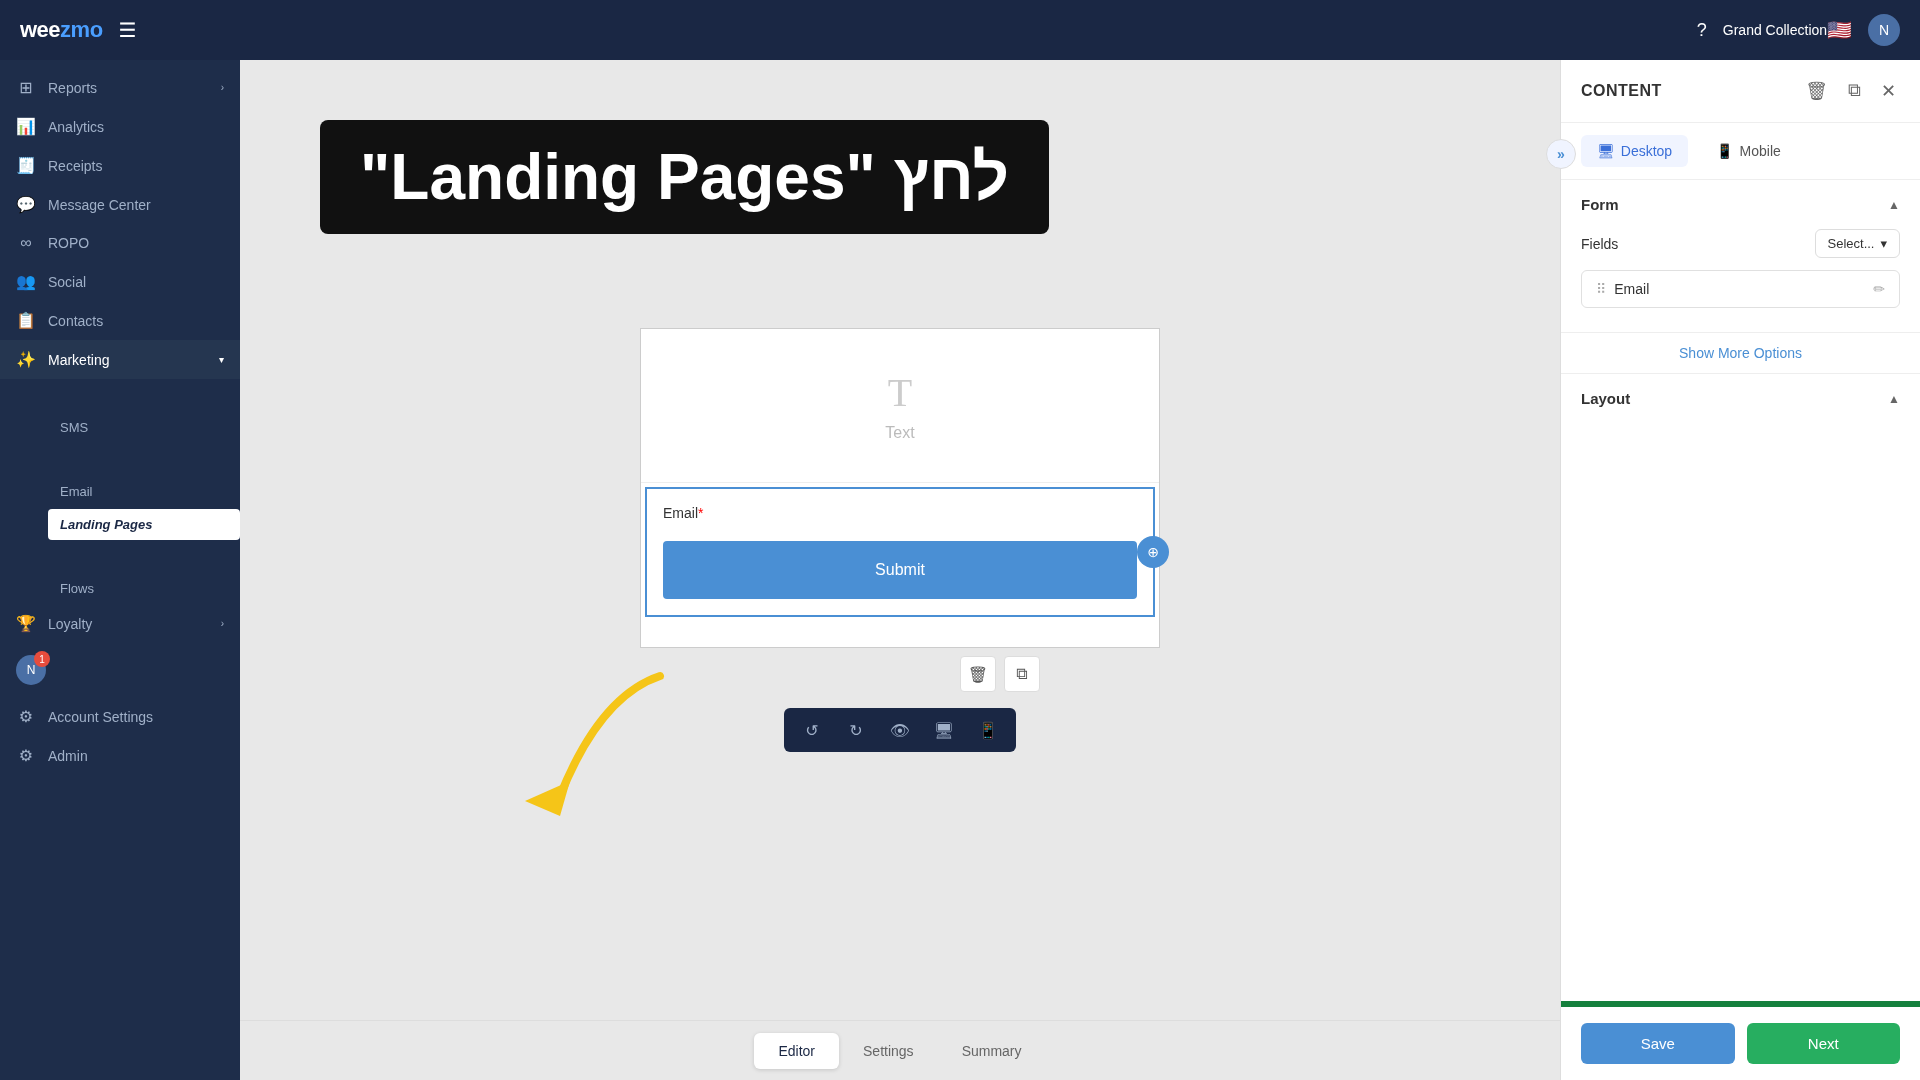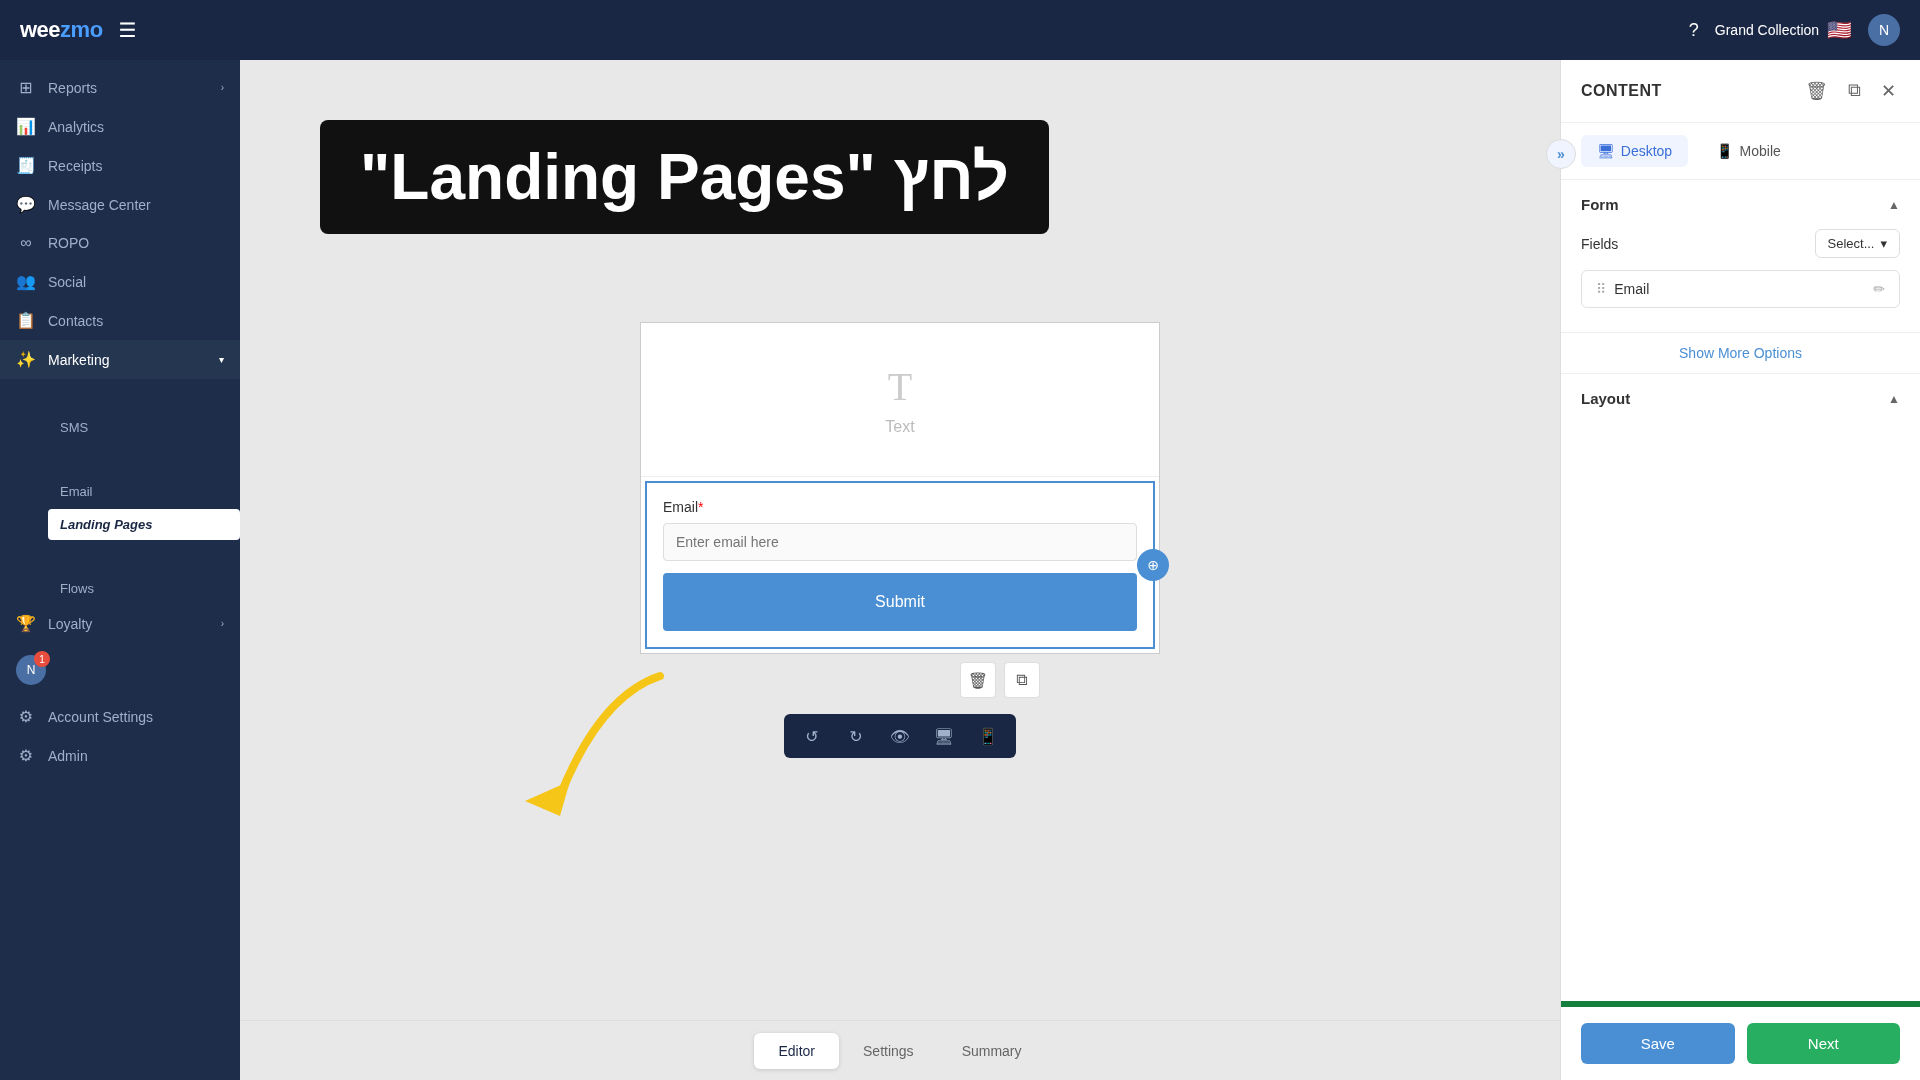--- a/index.html
+++ b/index.html
@@ -15,21 +15,21 @@
       padding: 0 20px;
       flex-shrink: 0;
       z-index: 100;
     }
     .topbar-left { display: flex; align-items: center; gap: 16px; }
     .logo { color: white; font-size: 22px; font-weight: 700; letter-spacing: -0.5px; }
     .logo span { color: #4a9eff; }
     .hamburger { color: white; font-size: 20px; cursor: pointer; }
     .topbar-right { display: flex; align-items: center; gap: 16px; }
     .topbar-help { color: white; font-size: 18px; cursor: pointer; }
-    .topbar-org { display: flex; align-items: center; gap: 8px; color: white; font-size: 14px; }
+    .topbar-org { display: flex; align-items: center; gap: 0; color: white; font-size: 14px; }
     .flag { font-size: 20px; }
     .avatar-circle { width: 32px; height: 32px; background: #4a6fa5; border-radius: 50%; display: flex; align-items: center; justify-content: center; color: white; font-size: 14px; cursor: pointer; }
 
     
     .main-layout { display: flex; flex: 1; overflow: hidden; }
 
     
     .sidebar {
       width: 240px;
       background: #1e2d4a;
@@ -514,21 +514,20 @@
 
         <div class="text-block">
           <div class="text-icon" style="font-family: serif; font-size: 40px; color: #ccc;">T</div>
           <div class="text-label">Text</div>
         </div>
 
         <div class="form-block">
           <div class="form-label">
             <span>Email</span><span class="required">*</span>
           </div>
-          <input class="form-input" type="email" placeholder="Enter email here" style="">
           <div class="form-drag-handle">⊕</div>
           <button class="submit-btn">Submit</button>
         </div>
 
       </div>
 
       <div class="block-controls" style="position: relative; left: 100px;">
         <div class="block-ctrl-btn">🗑</div>
         <div class="block-ctrl-btn">⧉</div>
       </div>

